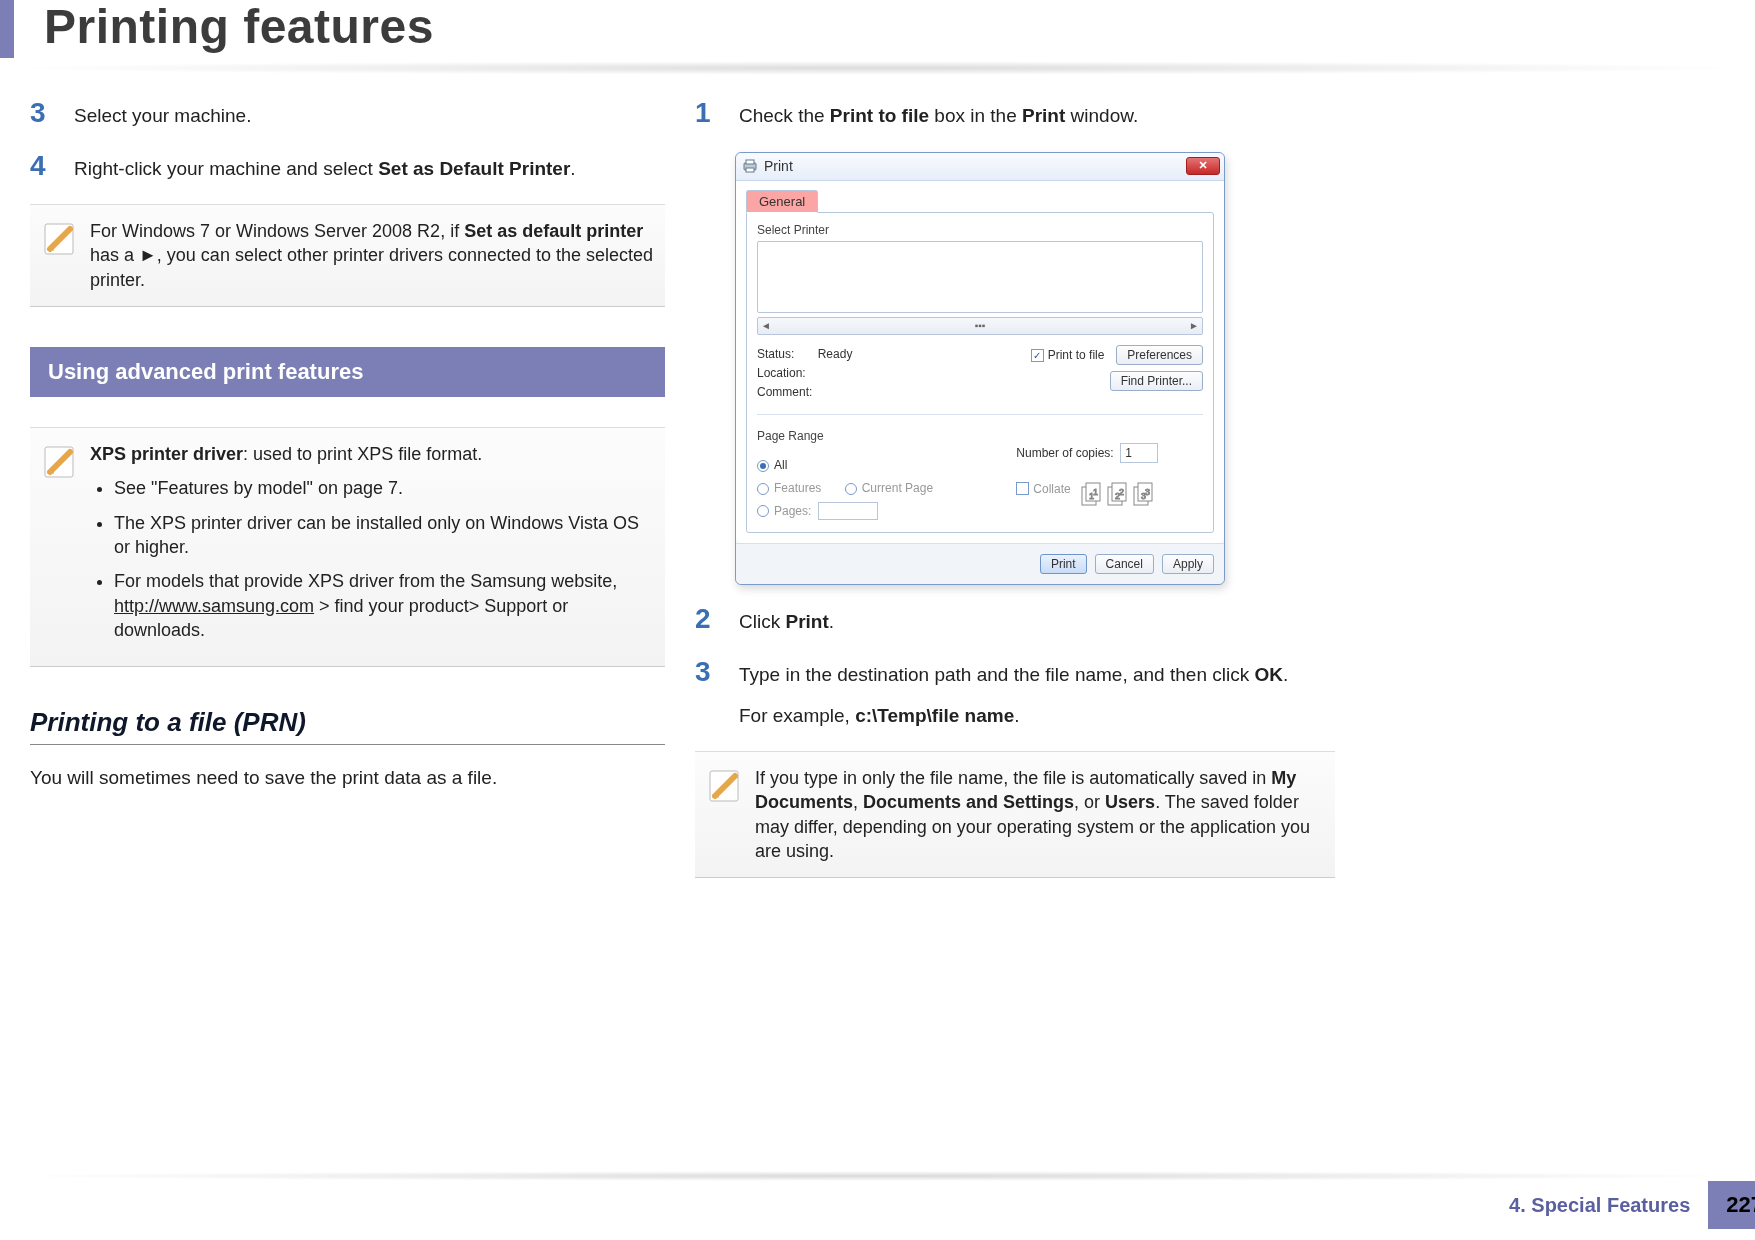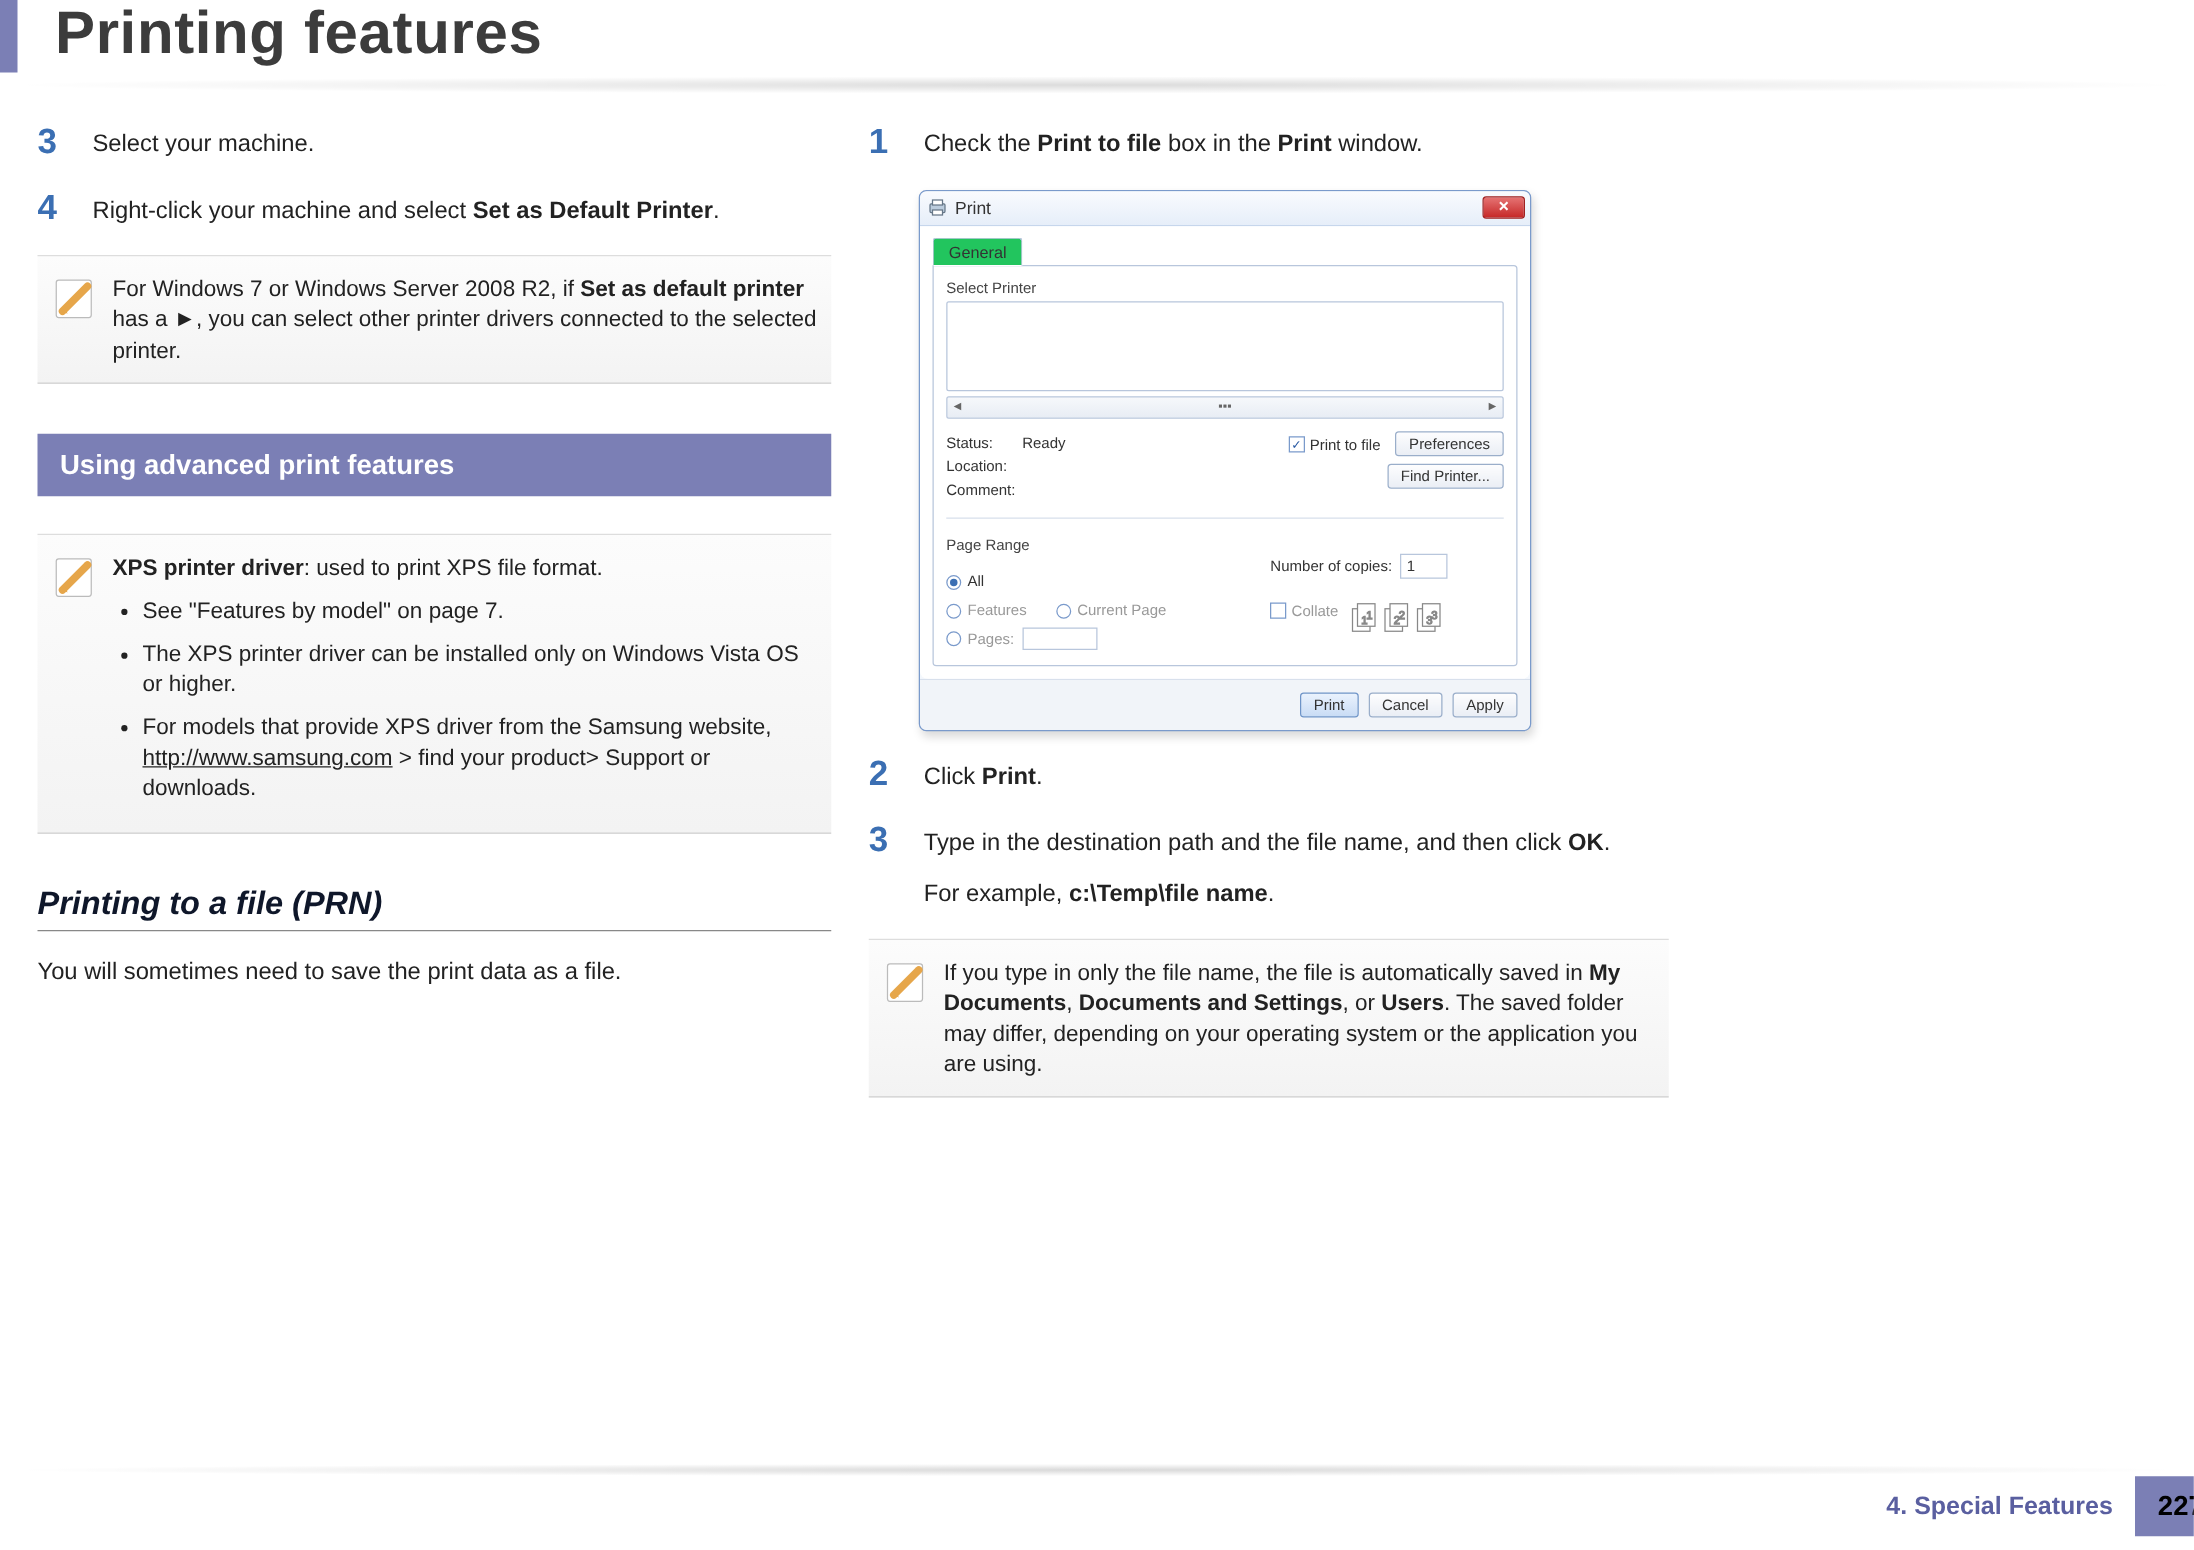--- a/index.html
+++ b/index.html
@@ -189,21 +189,21 @@
     display: flex;
     align-items: center;
     justify-content: center;
     color: #fff;
     font-size: 11px;
     font-weight: bold;
   }
   .pd-body { padding: 8px 10px 10px 10px; background: #fff; border-radius: 0 0 6px 6px; }
   .pd-tab {
     display: inline-block;
-    background: #22c55e;
+    background: #fca5a5;
     border: 1px solid #b8c6dc;
     border-bottom: 1px solid #fff;
     border-radius: 3px 3px 0 0;
     padding: 3px 12px;
     font-size: 13px;
     position: relative;
     top: 1px;
     z-index: 2;
   }
   .pd-panel {

